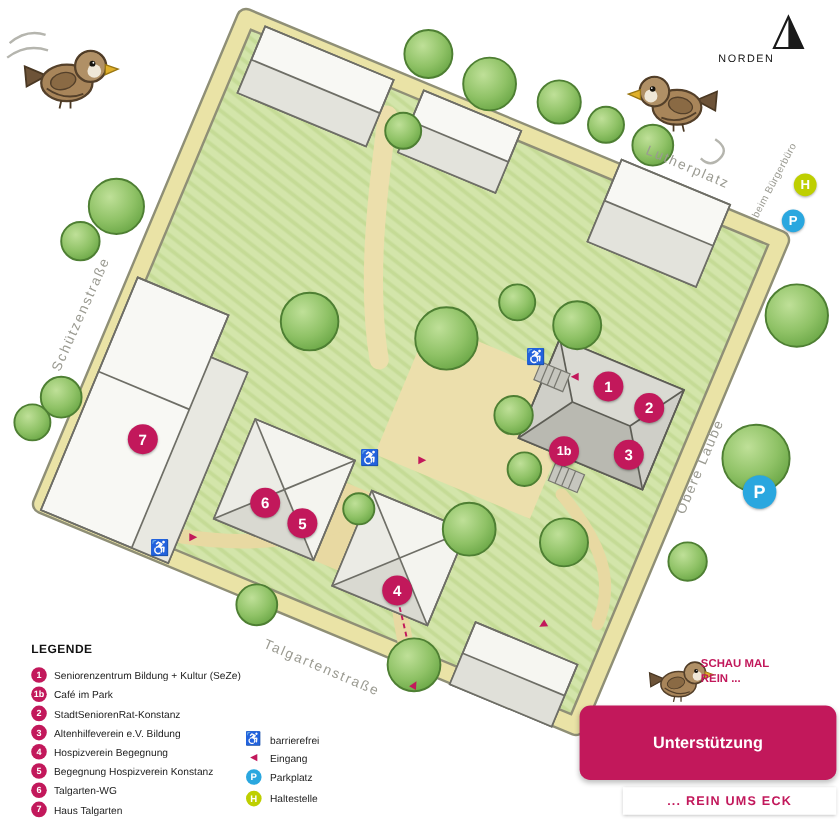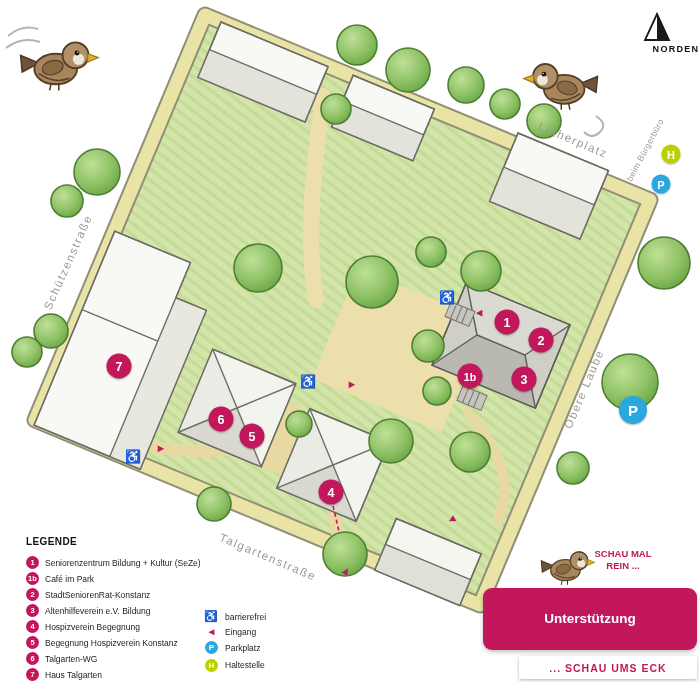--- a/index.html
+++ b/index.html
@@ -19,39 +19,39 @@
 
   .pin{position:absolute;transform:translate(-50%,-50%);border-radius:50%;color:#fff;font-weight:bold;
        display:flex;align-items:center;justify-content:center;box-shadow:0 1px 2px rgba(0,0,0,.3);cursor:pointer}
   .pin.blue{background:var(--blue)} .pin.green{background:var(--hgreen)}
   .pin.big{width:28px;height:28px;font-size:15px} .pin.small{width:19px;height:19px;font-size:11px}
 
   .wheelchair-map{position:absolute;transform:translate(-50%,-50%);font-size:13px;color:#111;line-height:1}
   .tri{position:absolute;transform:translate(-50%,-50%) rotate(var(--r,0deg));color:var(--accent);
        font-size:11px;line-height:1}
 
-  .north-label{position:absolute;left:676px;top:44px;transform:translate(-50%,0);font-size:9px;
-               font-weight:bold;letter-spacing:1.3px;color:#111}
+  .north-label{position:absolute;left:622px;top:44px;transform:translate(-50%,0);font-size:9px;
+               font-weight:normal;letter-spacing:1.3px;color:#111}
 
   #legend{position:absolute;left:26px;top:536px;width:190px}
   #legend h3{font-size:10px;font-weight:bold;color:#111;margin-bottom:9px;letter-spacing:.4px}
   .lrow{display:flex;align-items:center;gap:6px;margin-bottom:3px}
   .badge{flex:0 0 auto;width:13px;height:13px;border-radius:50%;background:var(--accent);color:#fff;
          font-size:7.5px;font-weight:bold;display:flex;align-items:center;justify-content:center}
   .llabel{font-size:8.5px;font-weight:normal;color:#1c1c1c;white-space:nowrap}
   #legend-symbols{position:absolute;left:204px;top:611px}
   #legend-symbols .lrow{margin-bottom:4.5px}
   .sym{flex:0 0 auto;width:15px;display:flex;align-items:center;justify-content:center}
   .wheel{font-size:11px;color:#111;line-height:1}
   .tri-glyph{color:var(--accent);font-size:10px;line-height:1}
   .minipin{width:13px;height:13px;border-radius:50%;color:#fff;font-size:8px;font-weight:bold;
            display:flex;align-items:center;justify-content:center}
   .minipin.blue{background:var(--blue)} .minipin.green{background:var(--hgreen)}
 
-  #promo-speech{position:absolute;left:584px;top:548px;width:78px;text-align:center;color:var(--accent);
+  #promo-speech{position:absolute;left:584px;top:548px;width:78px;text-align:left;color:var(--accent);
                 font-size:9.5px;font-weight:bold;line-height:1.3}
   #promo-speech span{display:block}
   #promo-box{position:absolute;left:483px;top:588px;width:214px;height:62px;background:var(--accent);
              border-radius:9px;color:#fff;display:flex;flex-direction:column;align-items:center;
              justify-content:center;text-align:center;font-weight:bold;font-size:13.5px;line-height:1.3;
              box-shadow:0 2px 4px rgba(0,0,0,.25)}
   #promo-footer{position:absolute;left:519px;top:656px;width:178px;height:23px;background:#fff;
                 box-shadow:0 1px 3px rgba(0,0,0,.3);display:flex;align-items:center;justify-content:center;
                 color:var(--accent);font-weight:bold;font-size:10.5px;letter-spacing:1px}
 </style>
@@ -319,15 +319,15 @@
     </div>
   </div>
 
   <div id="promo-speech">
     <span>SCHAU MAL</span>
     <span>REIN ...</span>
   </div>
   <div id="promo-box">
     <span>Unterstützung</span>
   </div>
-  <div id="promo-footer">... SCHAU UMS ECK</div>
+  <div id="promo-footer">... REIN UMS ECK</div>
 
 </div>
 
 </body></html>

